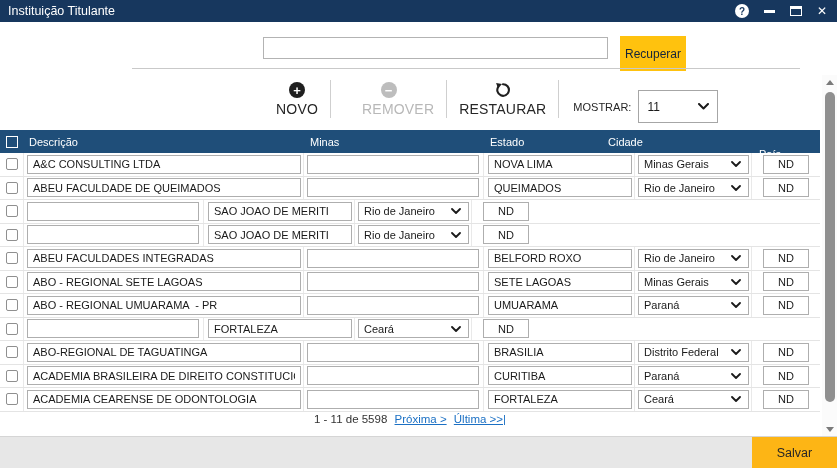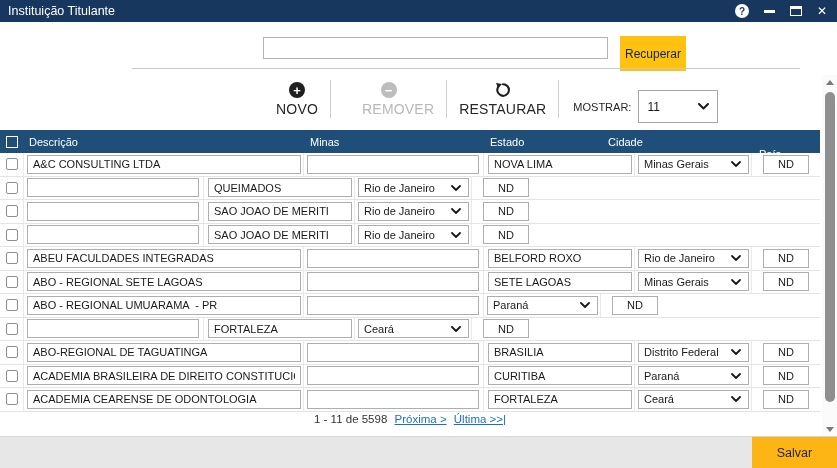--- a/index.html
+++ b/index.html
@@ -181,20 +181,23 @@
         </div>
       </div>
       <div class="cell c-pais">
           <input class="cin" type="text" value="ND" style="">
         </div>
     </div>
       <div class="trow">
       <div class="cell c-check">
           <span class="cb"></span>
         </div>
+      <div class="cell c-desc">
+          <input class="cin" type="text" value="ABEU FACULDADE DE QUEIMADOS" style="">
+        </div>
       <div class="cell c-sigla">
           <input class="cin" type="text" style="">
         </div>
       <div class="cell c-cidade">
           <input class="cin" type="text" value="QUEIMADOS" style="">
         </div>
       <div class="cell c-estado">
         <div class="sel">
           <span>Rio de Janeiro</span>
           <svg width="10" height="6" viewBox="0 0 10 6">
@@ -302,20 +305,23 @@
     </div>
       <div class="trow">
       <div class="cell c-check">
           <span class="cb"></span>
         </div>
       <div class="cell c-desc">
           <input class="cin" type="text" value="ABO - REGIONAL UMUARAMA  - PR" style="">
         </div>
       <div class="cell c-sigla">
           <input class="cin" type="text" style="">
+        </div>
+      <div class="cell c-cidade">
+          <input class="cin" type="text" value="UMUARAMA" style="">
         </div>
       <div class="cell c-estado">
         <div class="sel">
           <span>Paraná</span>
           <svg width="10" height="6" viewBox="0 0 10 6">
             <path d="M1 1 L5 5 L9 1" fill="none" stroke="#1a1a1a" stroke-width="1.8" stroke-linecap="round" stroke-linejoin="round"></path>
           </svg>
         </div>
       </div>
       <div class="cell c-pais">

